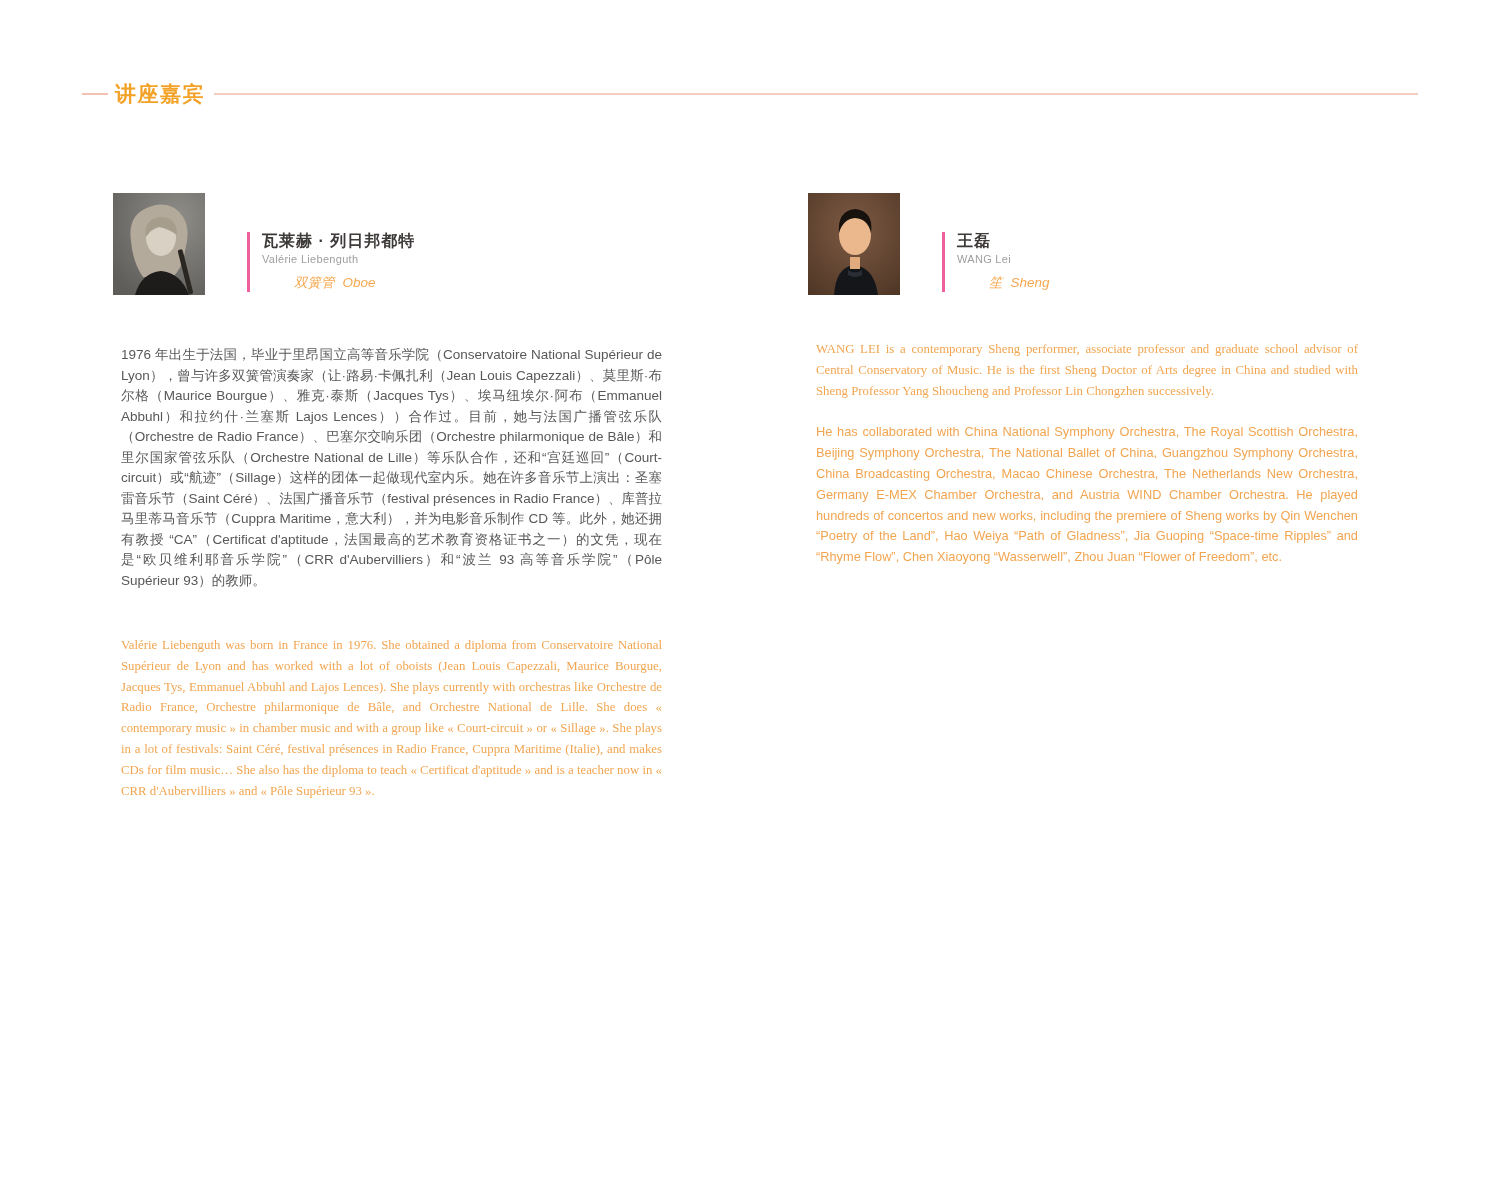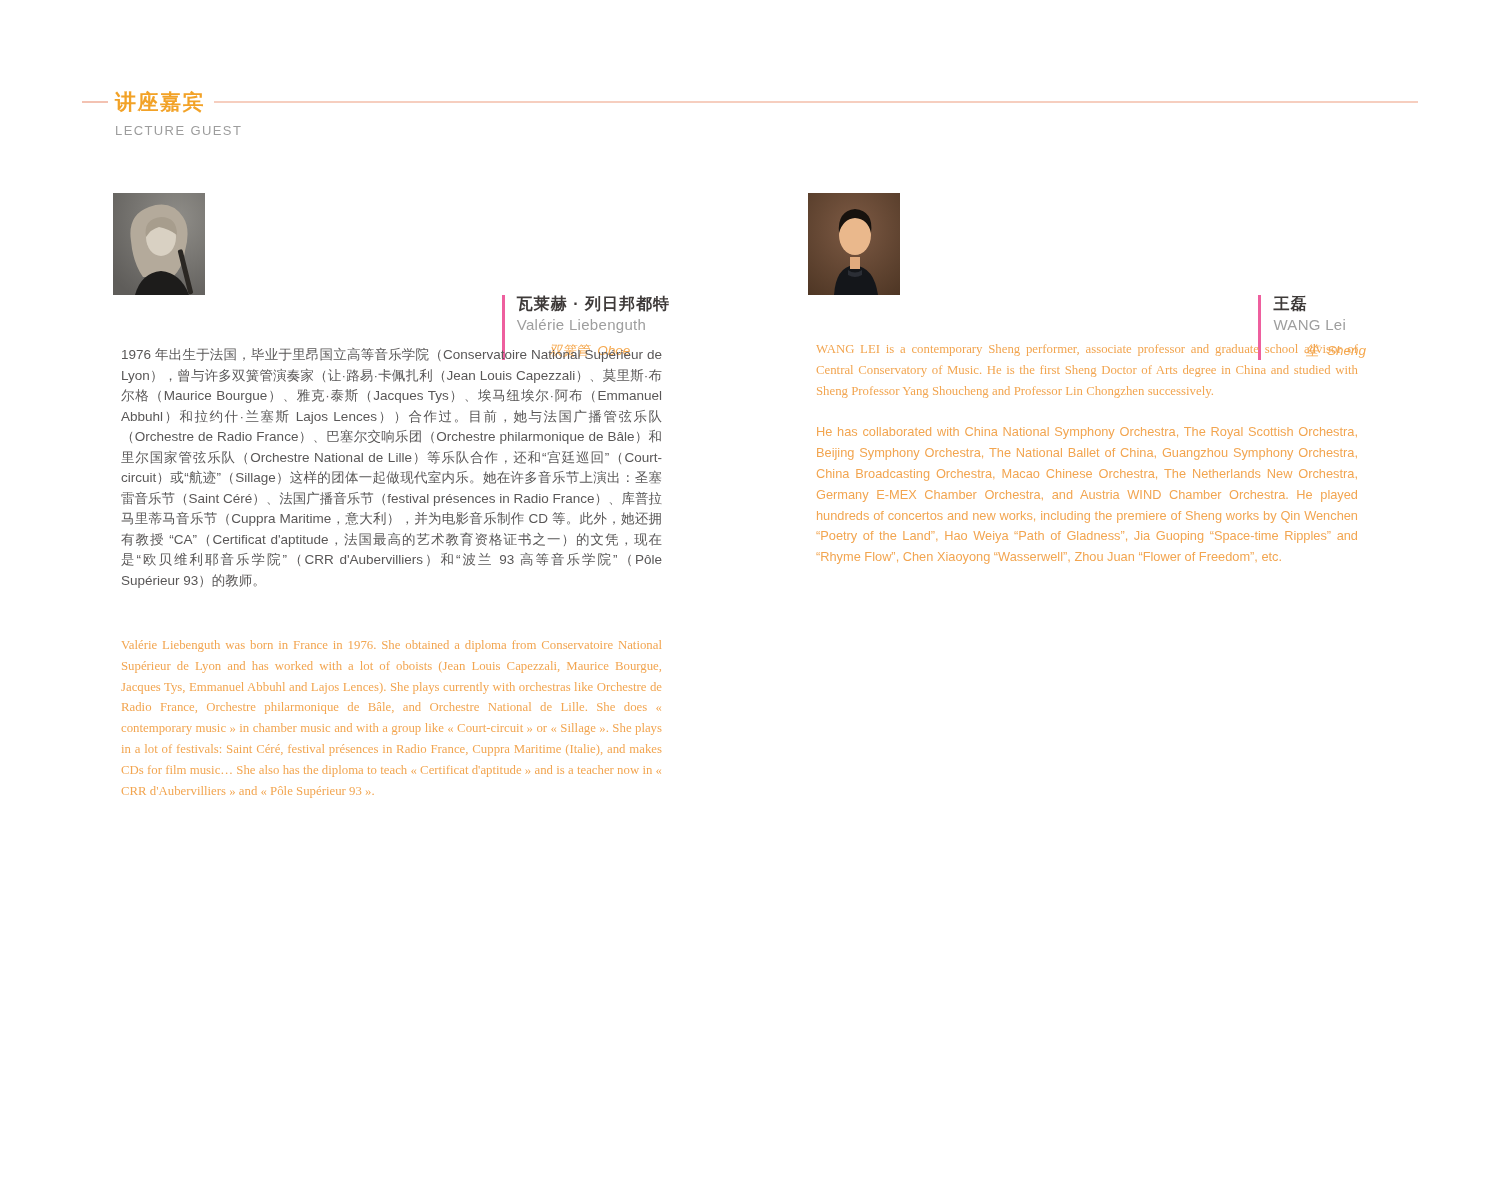--- a/index.html
+++ b/index.html
@@ -2,40 +2,40 @@
 <html><head>
 <meta charset="utf-8">
 <style>
   html,body { margin:0; padding:0; background:#ffffff; }
   .page {
     position:relative; width:1500px; height:1187px; background:#ffffff;
     font-family:"Liberation Sans","DejaVu Sans",sans-serif; overflow:hidden;
   }
 
   
-  .header { position:absolute; left:82px; top:88px; width:1336px; }
+  .header { position:absolute; left:82px; top:80px; width:1336px; }
   .header-row { display:flex; align-items:center; }
   .header-dash { width:26px; height:2px; background:#F3C2B2; margin-right:7px; flex:none; }
   .header-title { font-size:21px; font-weight:bold; color:#F2A227; letter-spacing:1.5px; white-space:nowrap; }
   .header-rule { flex:1; height:2px; background:#F6CEBF; margin-left:9px; }
   .header-sub { margin-left:33px; margin-top:7px; font-size:13px; color:#9D9D9D; letter-spacing:1.4px; }
 
   
   .guest-col { position:absolute; top:193px; width:557px; }
   .guest-col.left  { left:113px; }
   .guest-col.right { left:808px; width:558px; }
 
-  .profile { display:flex; height:102px;flex-direction:column; }
+  .profile { display:flex; height:102px; }
   .photo { width:92px; height:102px; flex:none; overflow:hidden; }
   .photo svg { display:block; }
 
   .namebox { display:flex; margin-left:42px; align-self:flex-end; margin-bottom:3px; }
   .name-bar { width:3px; background:#EE5F9E; margin-right:12px; flex:none; }
   .name-zh { font-size:16px; font-weight:bold; color:#3E3A39; letter-spacing:1px; line-height:1.15; }
-  .name-en { font-size:15px; color:#9E9E9E; margin-top:3px; letter-spacing:0.3px; }
+  .name-en { font-size:11px; color:#9E9E9E; margin-top:3px; letter-spacing:0.3px; }
   .instr   { font-size:13.5px; font-style:italic; color:#F5A84E; margin-top:9px;margin-left:32px; }
   .instr .sep { display:inline-block; width:8px; }
 
   .bio-zh {
     margin-top:50px; font-size:13.5px; line-height:20.5px;
     color:#595757; text-align:justify;
   }
   .bio-en {
     font-size:12.8px; line-height:20.8px;
     color:#F2A550; text-align:justify;
@@ -48,21 +48,20 @@
 <body>
 
 <div class="page">
 
   <div class="header">
     <div class="header-row">
       <div class="header-dash"></div>
       <div class="header-title">讲座嘉宾</div>
       <div class="header-rule"></div>
     </div>
-    <div class="header-sub">LECTURE GUEST</div>
   </div>
 
   <div class="guest-col left">
     <div class="profile">
       <div class="photo">
         <svg width="92" height="102" viewBox="0 0 92 102" xmlns="http://www.w3.org/2000/svg">
           <defs>
             <radialGradient id="bgL" cx="70%" cy="25%" r="90%">
               <stop offset="0%" stop-color="#8f8d88"></stop>
                 <stop offset="100%" stop-color="#5f5d5a"></stop>

